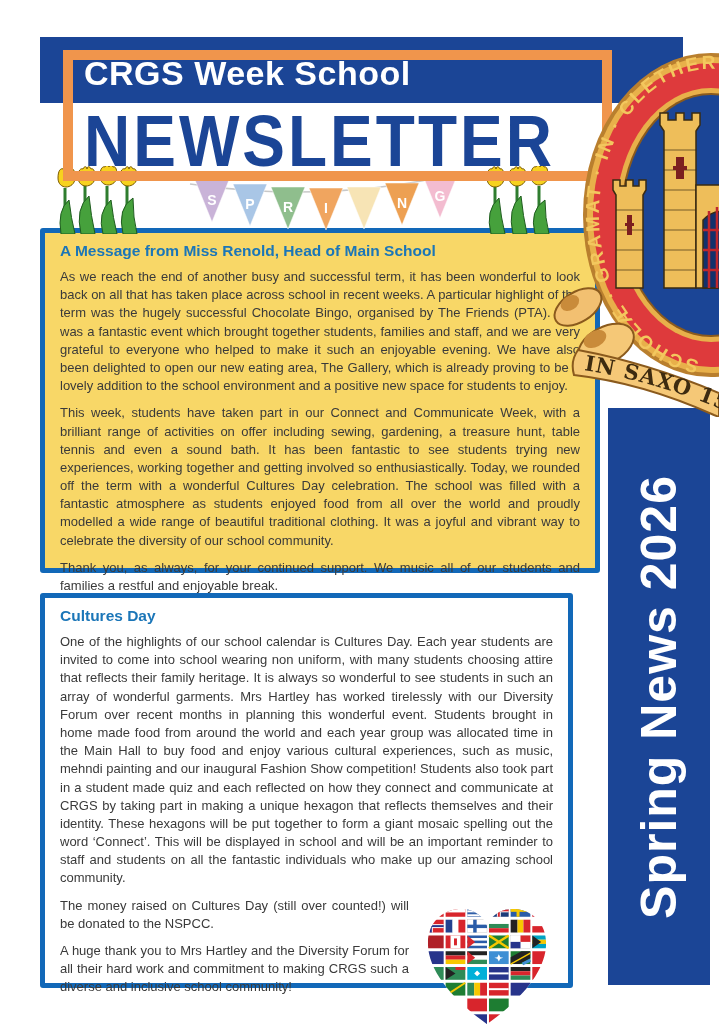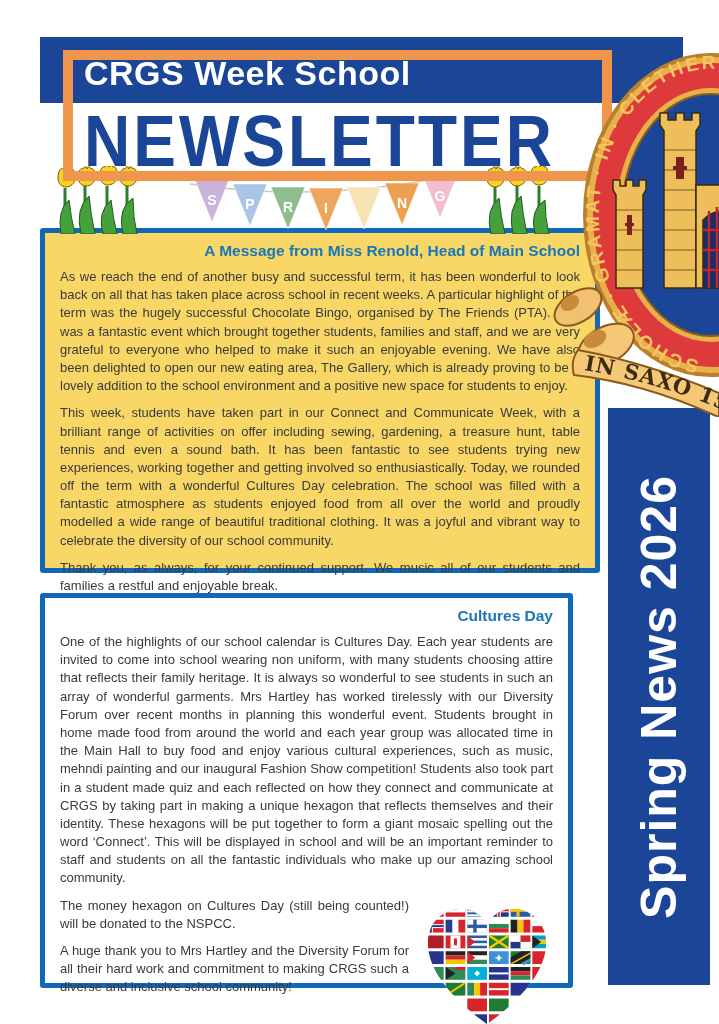--- a/index.html
+++ b/index.html
@@ -28,21 +28,21 @@
   
   .sidebar-bar{position:absolute;left:608px;top:408px;width:102px;height:577px;
     background:#1b4596;z-index:5;display:flex;align-items:center;justify-content:center;}
   .sidebar-label{writing-mode:vertical-rl;transform:rotate(180deg);
     color:#ffffff;font-size:50px;font-weight:bold;letter-spacing:1px;white-space:nowrap;}
   
   .panel{position:absolute;left:40px;box-sizing:border-box;border:5px solid #1268b8;
     border-radius:3px;padding:9px 15px 6px 15px;z-index:1;}
   .panel-yellow{top:228px;width:560px;height:345px;background:#f8d767;}
   .panel-white{top:593px;width:533px;height:395px;background:#ffffff;}
-  .panel h2{margin:0 0 8px 0;font-size:15.5px;font-weight:bold;color:#1b76b8;text-align:right;}
+  .panel h2{margin:0 0 8px 0;font-size:15.5px;font-weight:bold;color:#1b76b8;}
   .panel p{margin:0 0 9px 0;font-size:13px;line-height:1.4;color:#3a3a3a;
     text-align:justify;}
   .heart-float{float:right;width:132px;height:136px;margin:2px 0 0 12px;shape-outside:margin-box;}
 </style>
 </head>
 <body>
 
 <div class="page">
 
   <div class="blue-band"></div>
@@ -292,21 +292,21 @@
 
             <g transform="translate(47,114)">
                 <rect width="20" height="13" fill="#27348b"></rect>
               </g>
             <g transform="translate(69,114)">
                 <rect width="20" height="13" fill="#d8252c"></rect>
               </g>
           </g>
         </svg>
       </div>
-      <p>The money hexagon on Cultures Day (still being counted!) will be donated to the NSPCC.</p>
+      <p>The money raised on Cultures Day (still over counted!) will be donated to the NSPCC.</p>
       <p>A huge thank you to Mrs Hartley and the Diversity Forum for all their hard work and commitment to making CRGS such a diverse and inclusive school community!</p>
     </div>
   </div>
 
   <div class="sidebar-bar">
     <span class="sidebar-label">Spring News 2026</span>
   </div>
 
   <svg class="crest-svg" width="171" height="372" viewBox="0 0 171 372">
 

